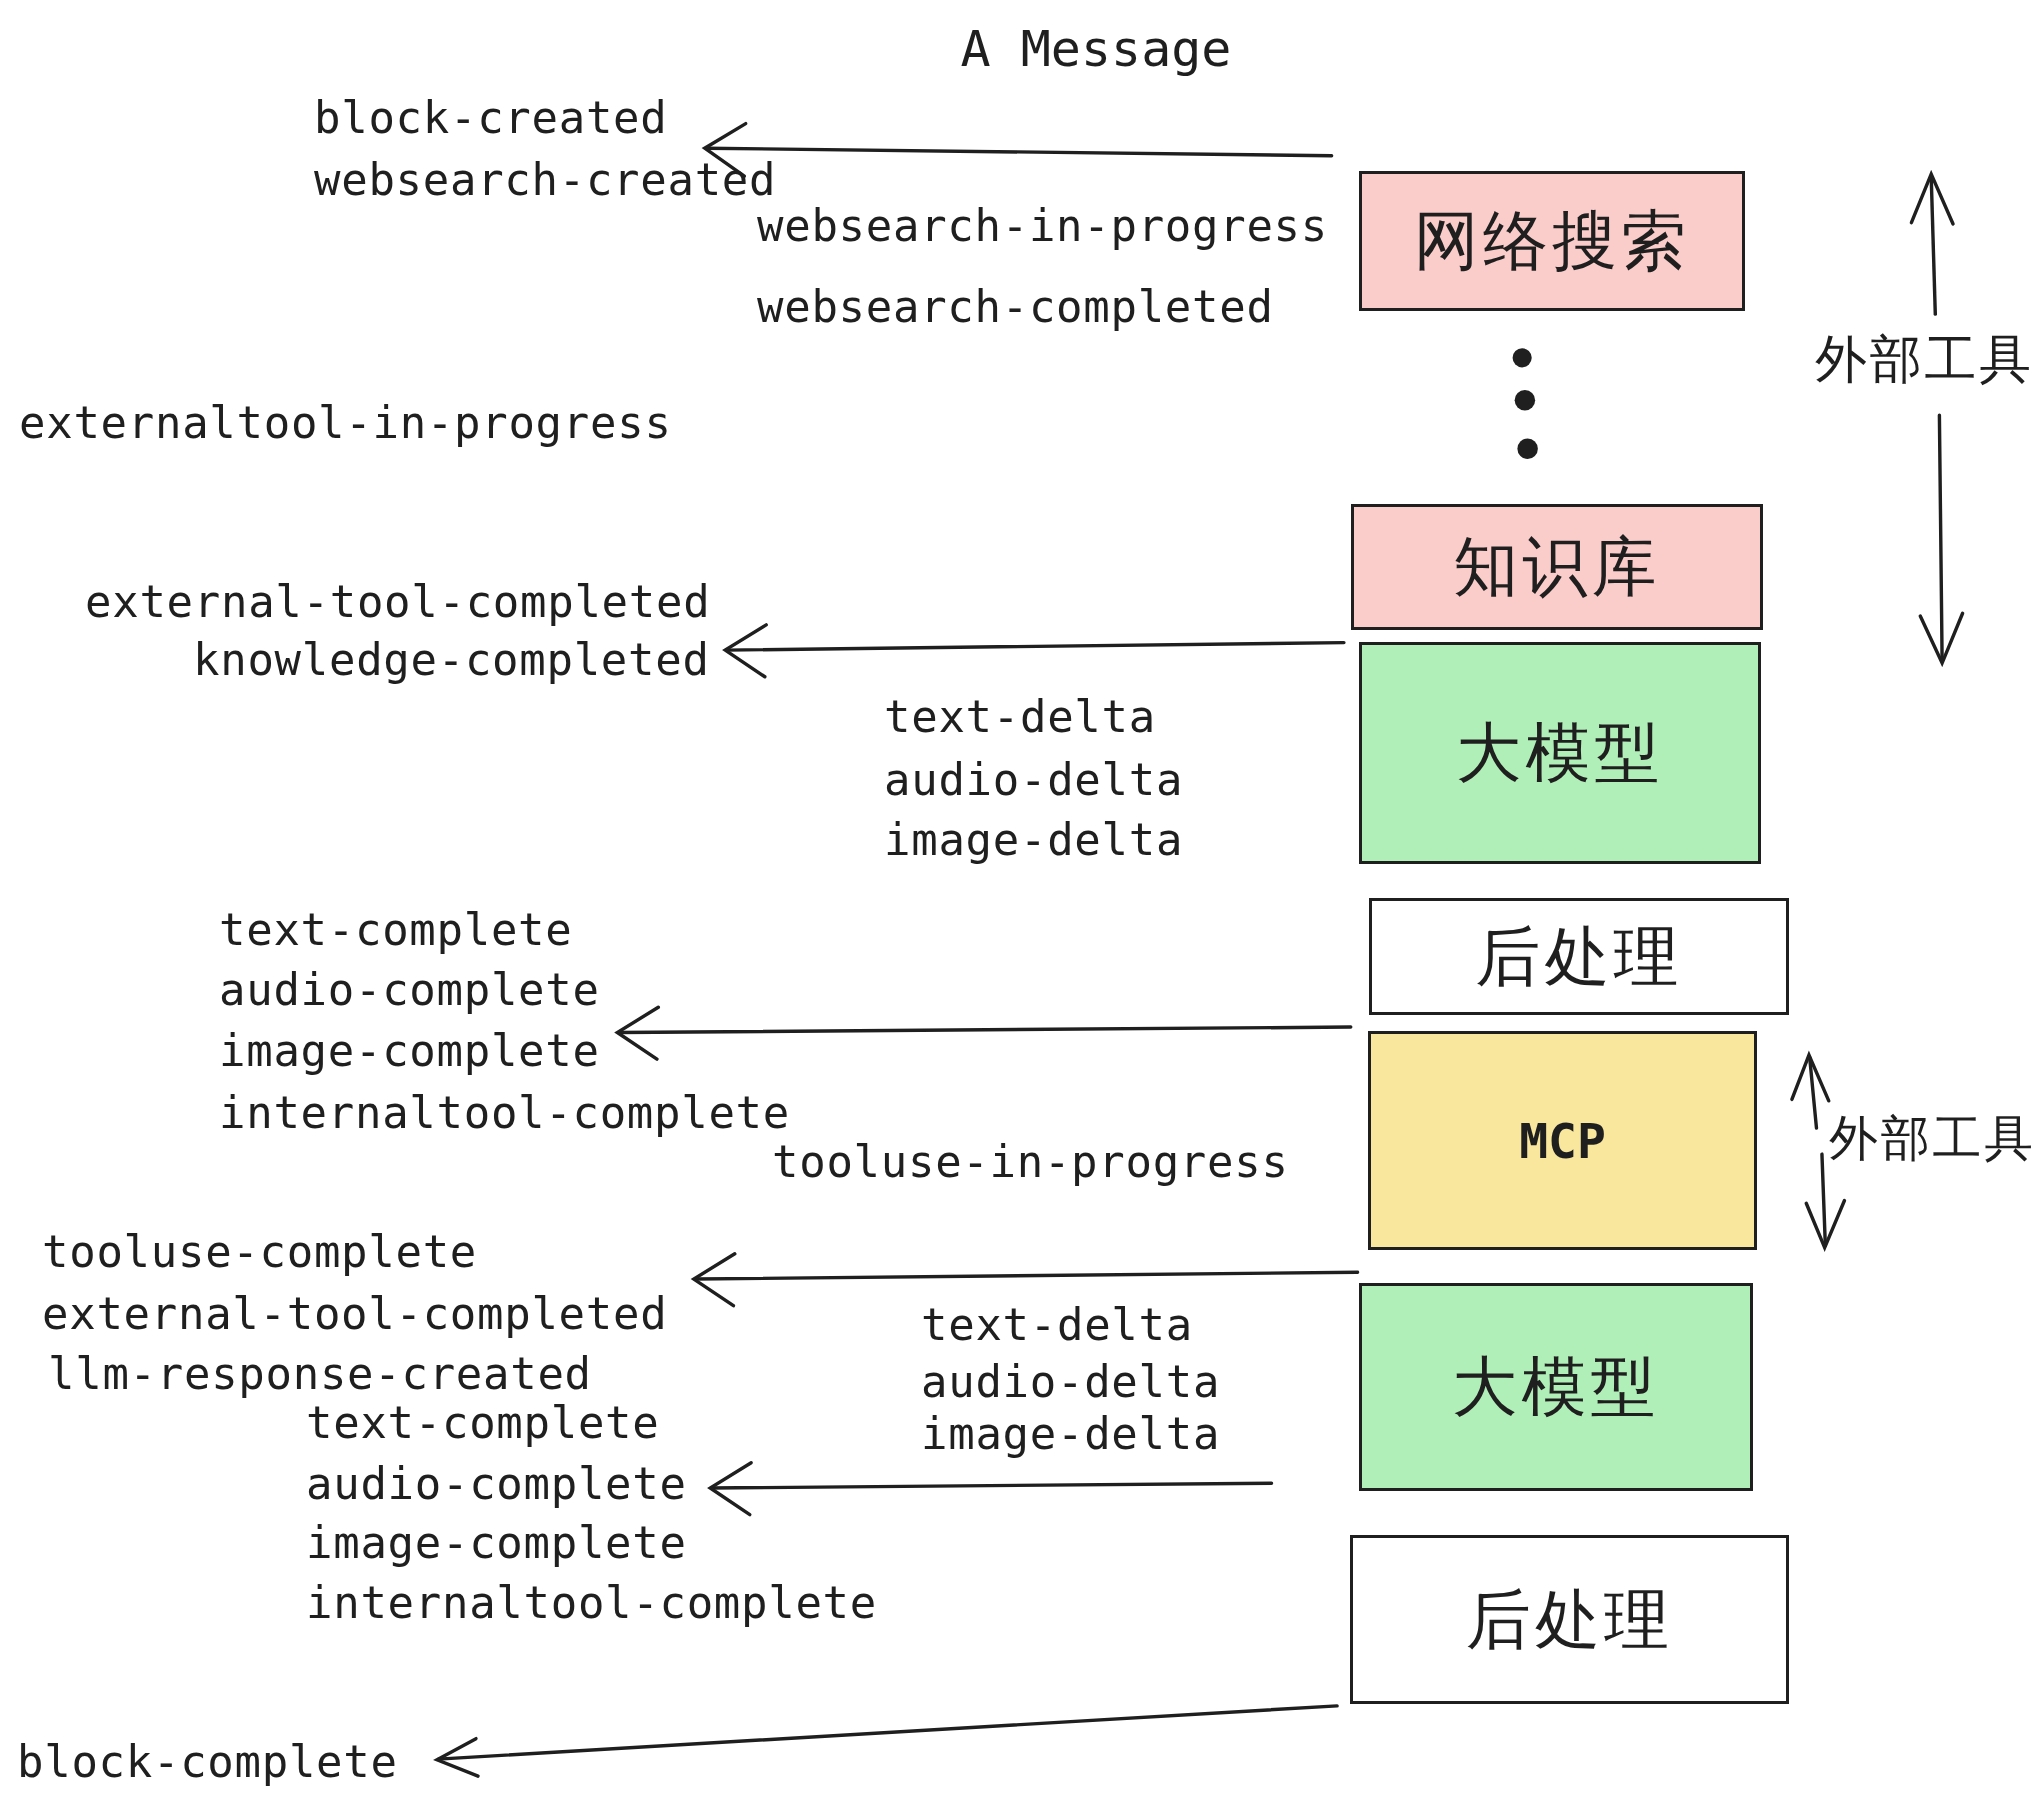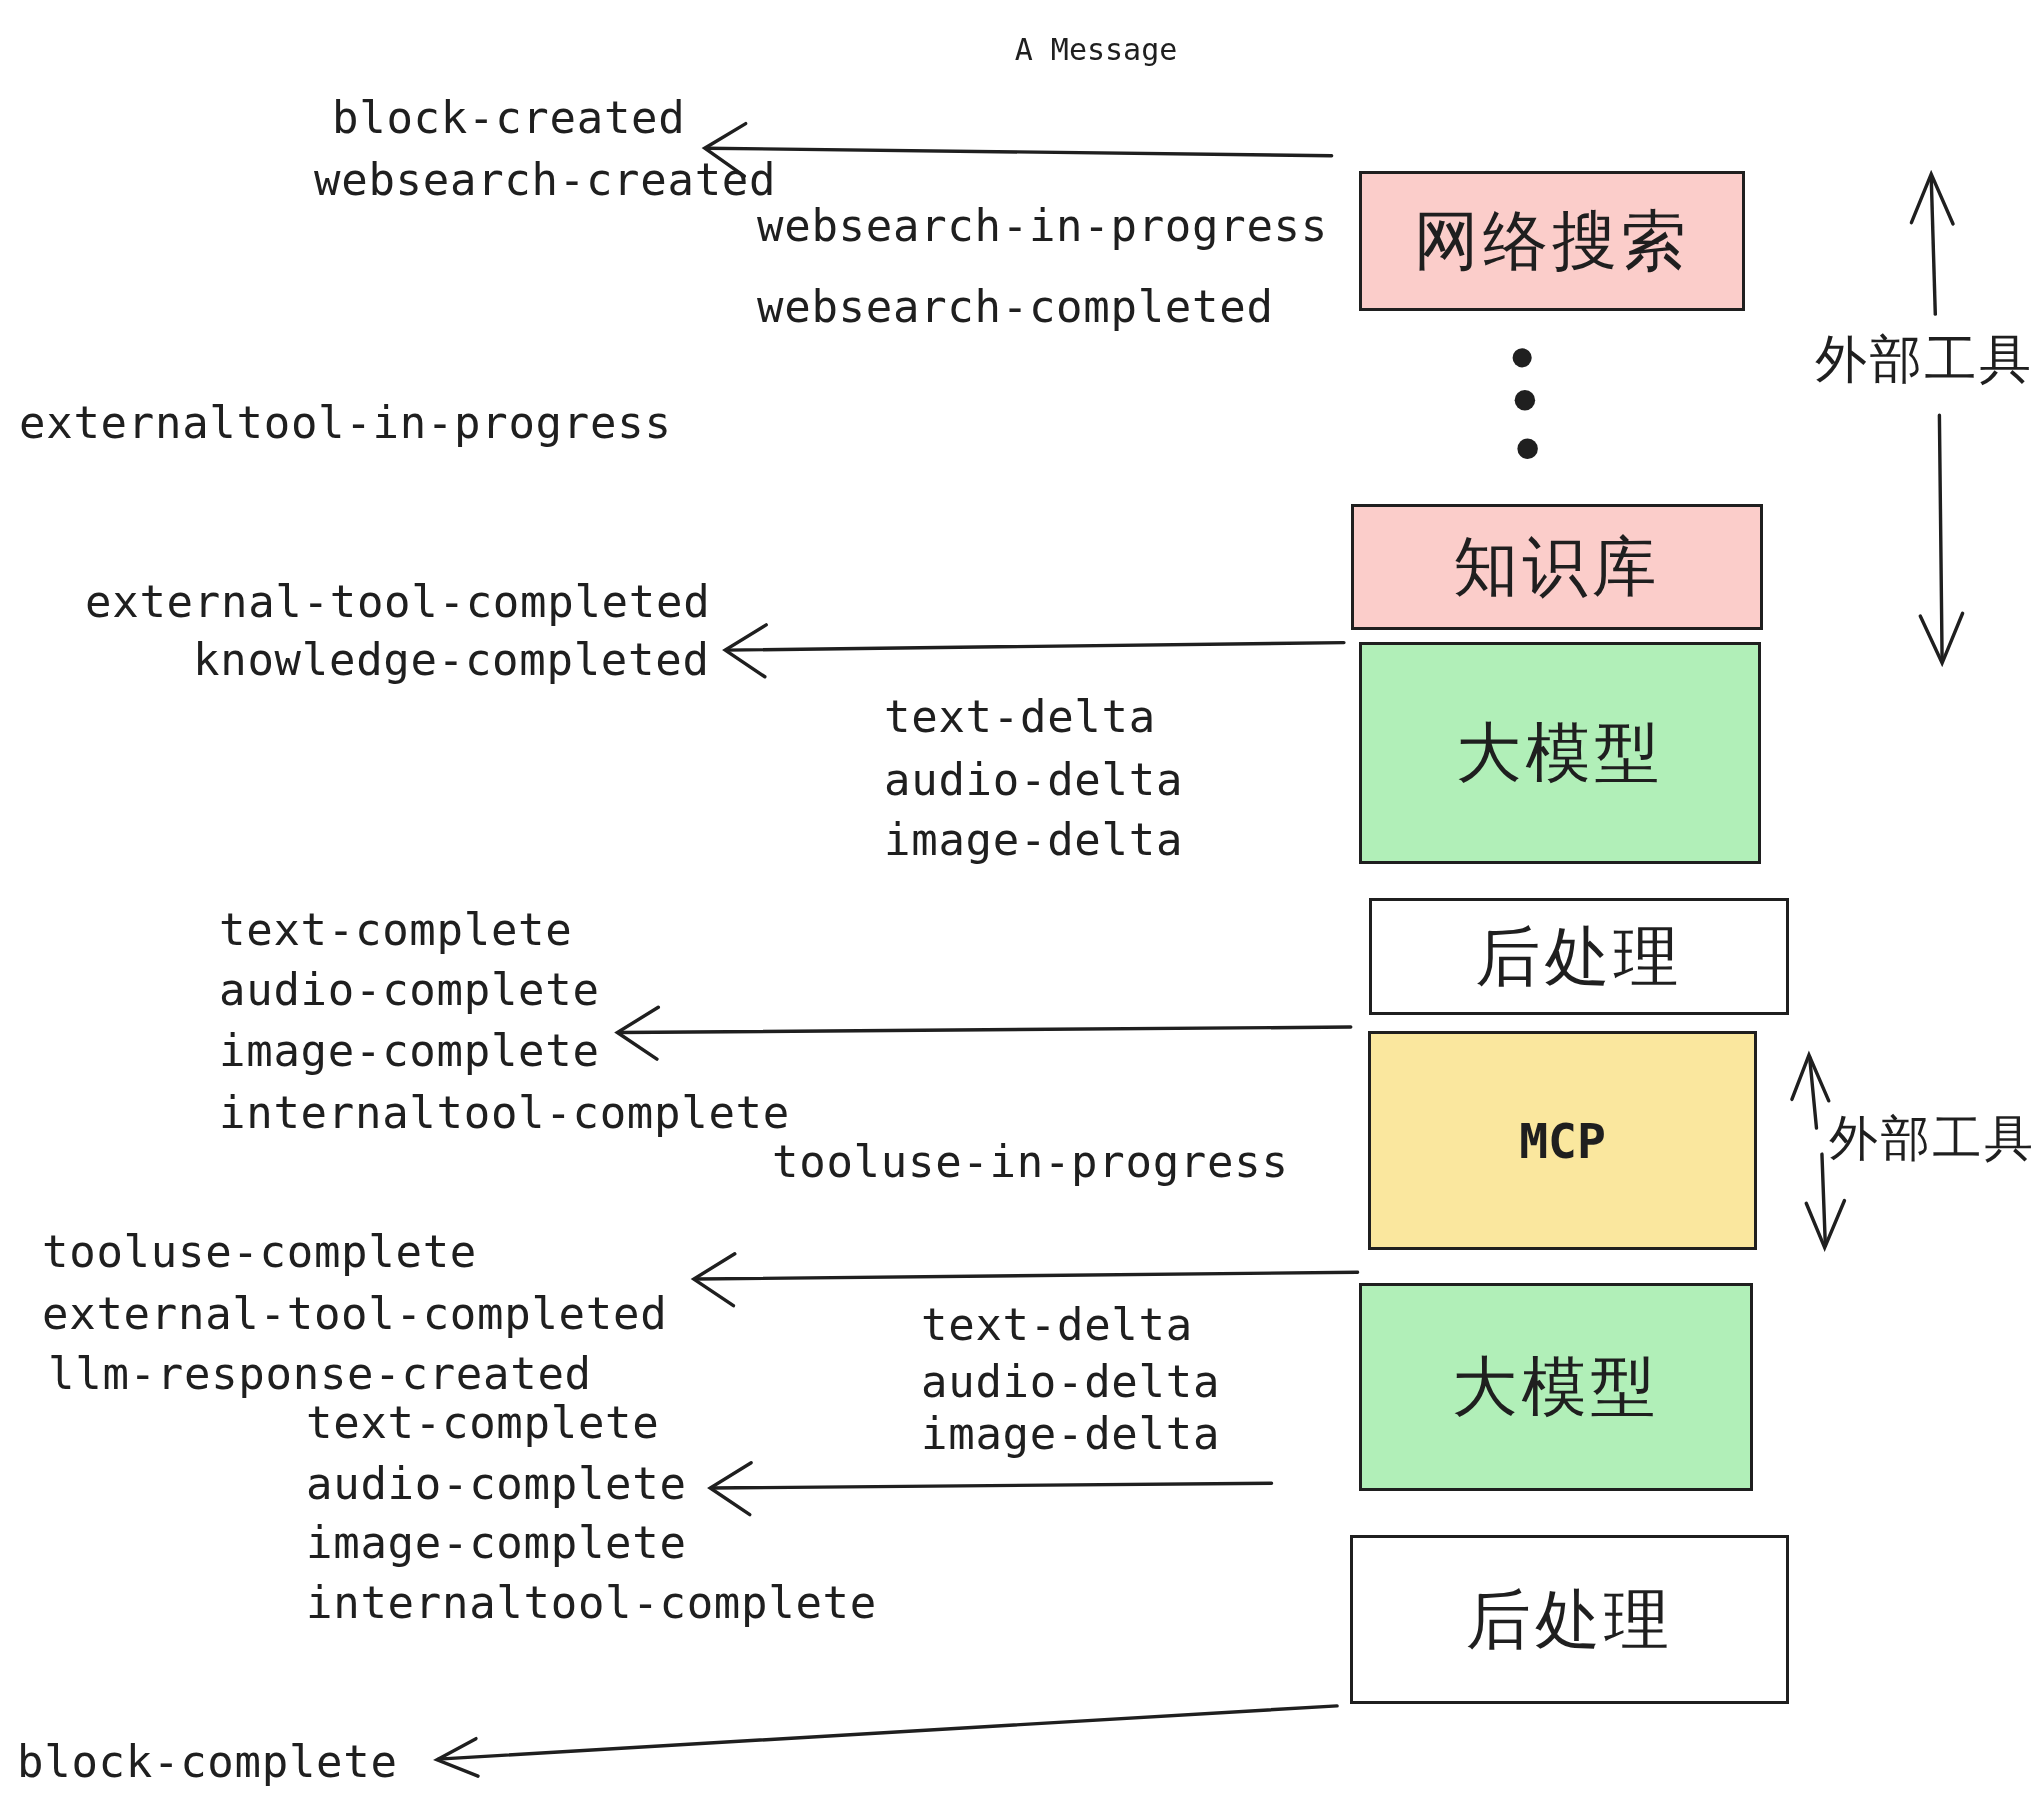--- a/index.html
+++ b/index.html
@@ -15,21 +15,21 @@
   .lbl{
     position:absolute;
     font-size:44px;
     letter-spacing:0.7px;
     white-space:nowrap;
     transform:translateY(-50%);
     color:#1f1f1f;
   }
   .title{
     position:absolute;
-    font-size:30px;
+    font-size:50px;
     white-space:nowrap;
     transform:translate(-50%,-50%);
     color:#1f1f1f;
   }
   .box{
     position:absolute;
     border:3.4px solid #1f1f1f;
     display:flex;align-items:center;justify-content:center;
     box-sizing:border-box;
   }
@@ -126,21 +126,21 @@
   <div class="box" style="left: 1359px; top: 1283px; width: 394px; height: 208px; background-color: rgb(177, 239, 184);">
     <span class="cn-label">大模型</span>
   </div>
   <div class="box" style="left: 1350px; top: 1535px; width: 439px; height: 169px; background-color: rgb(255, 255, 255);">
     <span class="cn-label">后处理</span>
   </div>
 
   <div class="side-label" style="left:1815px;top:360px">外部工具</div>
   <div class="side-label" style="left:1829px;top:1139px;font-size:49px">外部工具</div>
 
-  <div class="lbl" style="left:332px;top:117px">block-created</div>
+  <div class="lbl" style="left:314px;top:117px">block-created</div>
   <div class="lbl" style="left:314px;top:179px">websearch-created</div>
   <div class="lbl" style="left:757px;top:225px">websearch-in-progress</div>
   <div class="lbl" style="left:757px;top:306px">websearch-completed</div>
   <div class="lbl" style="left:19px;top:422px">externaltool-in-progress</div>
   <div class="lbl" style="left:85px;top:601px">external-tool-completed</div>
   <div class="lbl" style="left:193px;top:659px">knowledge-completed</div>
   <div class="lbl" style="left:884px;top:716px">text-delta</div>
   <div class="lbl" style="left:884px;top:779px">audio-delta</div>
   <div class="lbl" style="left:884px;top:839px">image-delta</div>
   <div class="lbl" style="left:219px;top:929px">text-complete</div>

